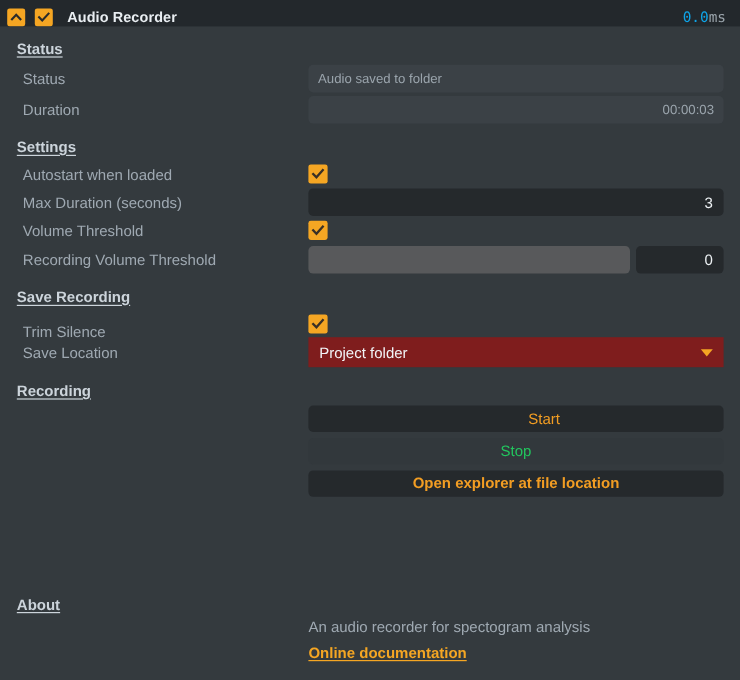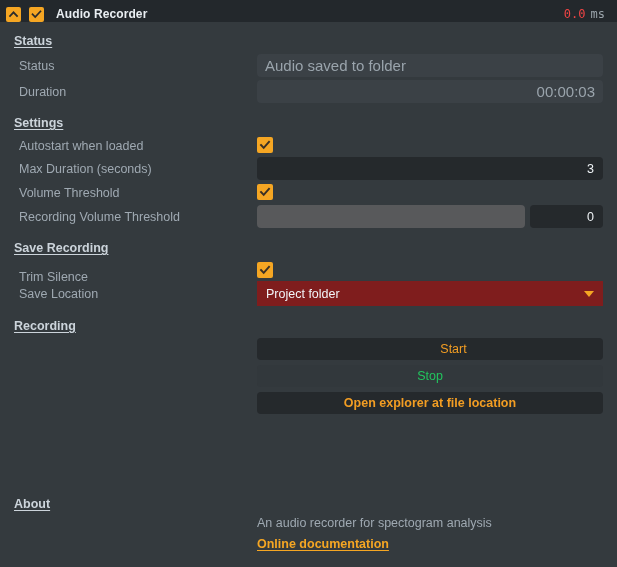--- a/index.html
+++ b/index.html
@@ -43,22 +43,22 @@
     letter-spacing: 0.1px;
     white-space: nowrap;
   }
   .tb-right {
     margin-left: auto;
     margin-right: 12px;
     font-family: "DejaVu Sans Mono", monospace;
     font-size: 12px;
     white-space: nowrap;
   }
-  .tb-ms-value { color: #ef4444; }
-  .tb-ms-unit { color: #9aa4ab; margin-left: 5px; }
+  .tb-ms-value { color: #0ea5e9; }
+  .tb-ms-unit { color: #9aa4ab; }
 
   
   .content {
     position: absolute;
     left: 0; top: 22px;
     width: 617px;
     height: 545px;
     background: #343a3e;
   }
 
@@ -86,21 +86,21 @@
     left: 257px;
     width: 346px;
     box-sizing: border-box;
     border-radius: 4px;
   }
 
   .readonly-field {
     height: 23px;
     background: #3b4146;
     color: #9aa4ac;
-    font-size: 15px;
+    font-size: 11px;
     display: flex;
     align-items: center;
     padding: 0 8px;
   }
   .readonly-field.right { justify-content: flex-end; }
 
   .num-field {
     height: 23px;
     background: #25292c;
     color: #eef2f5;

